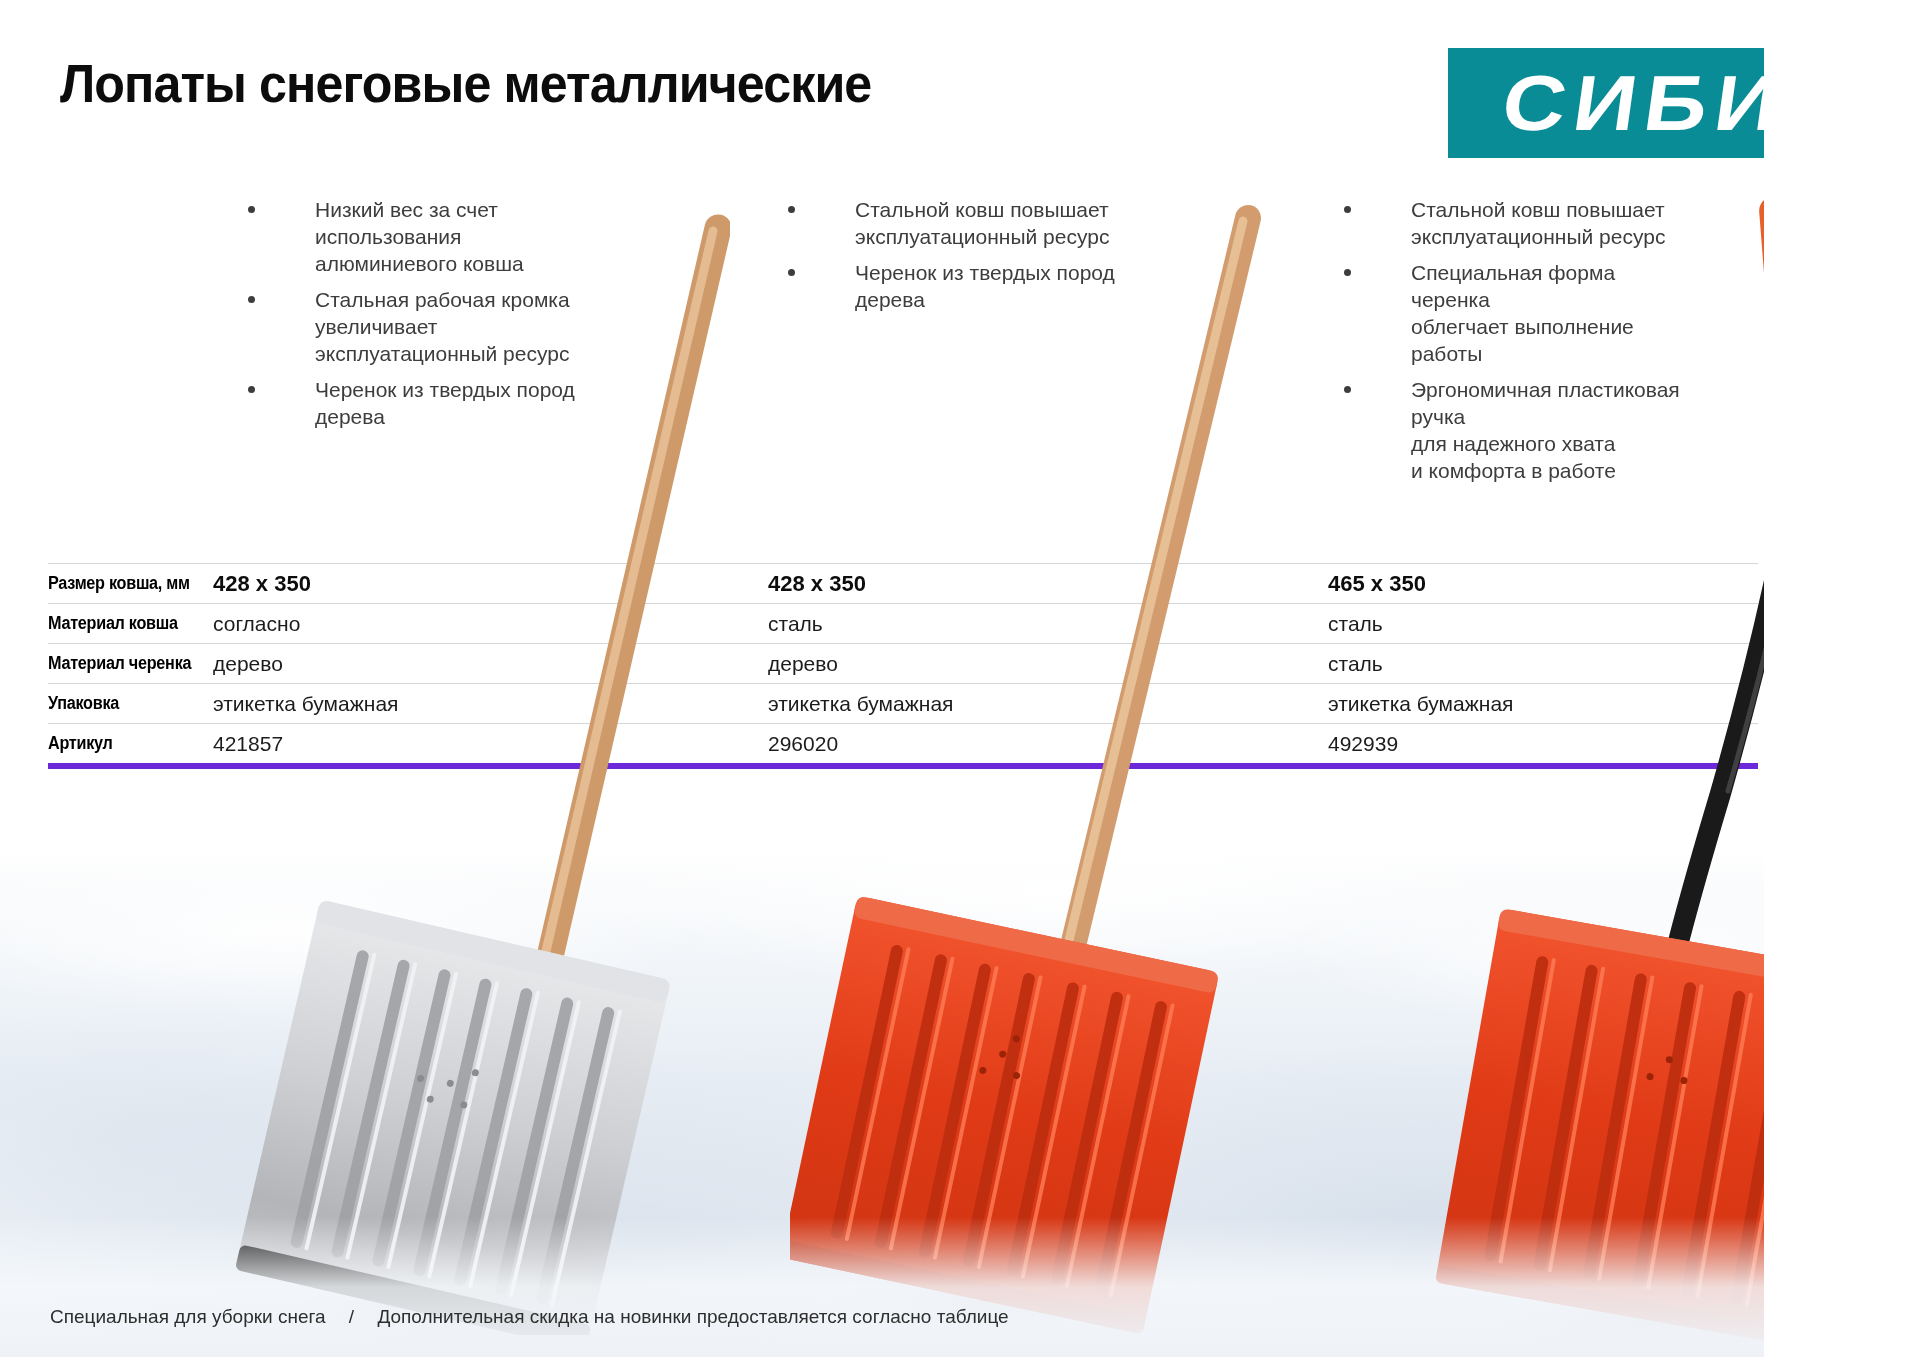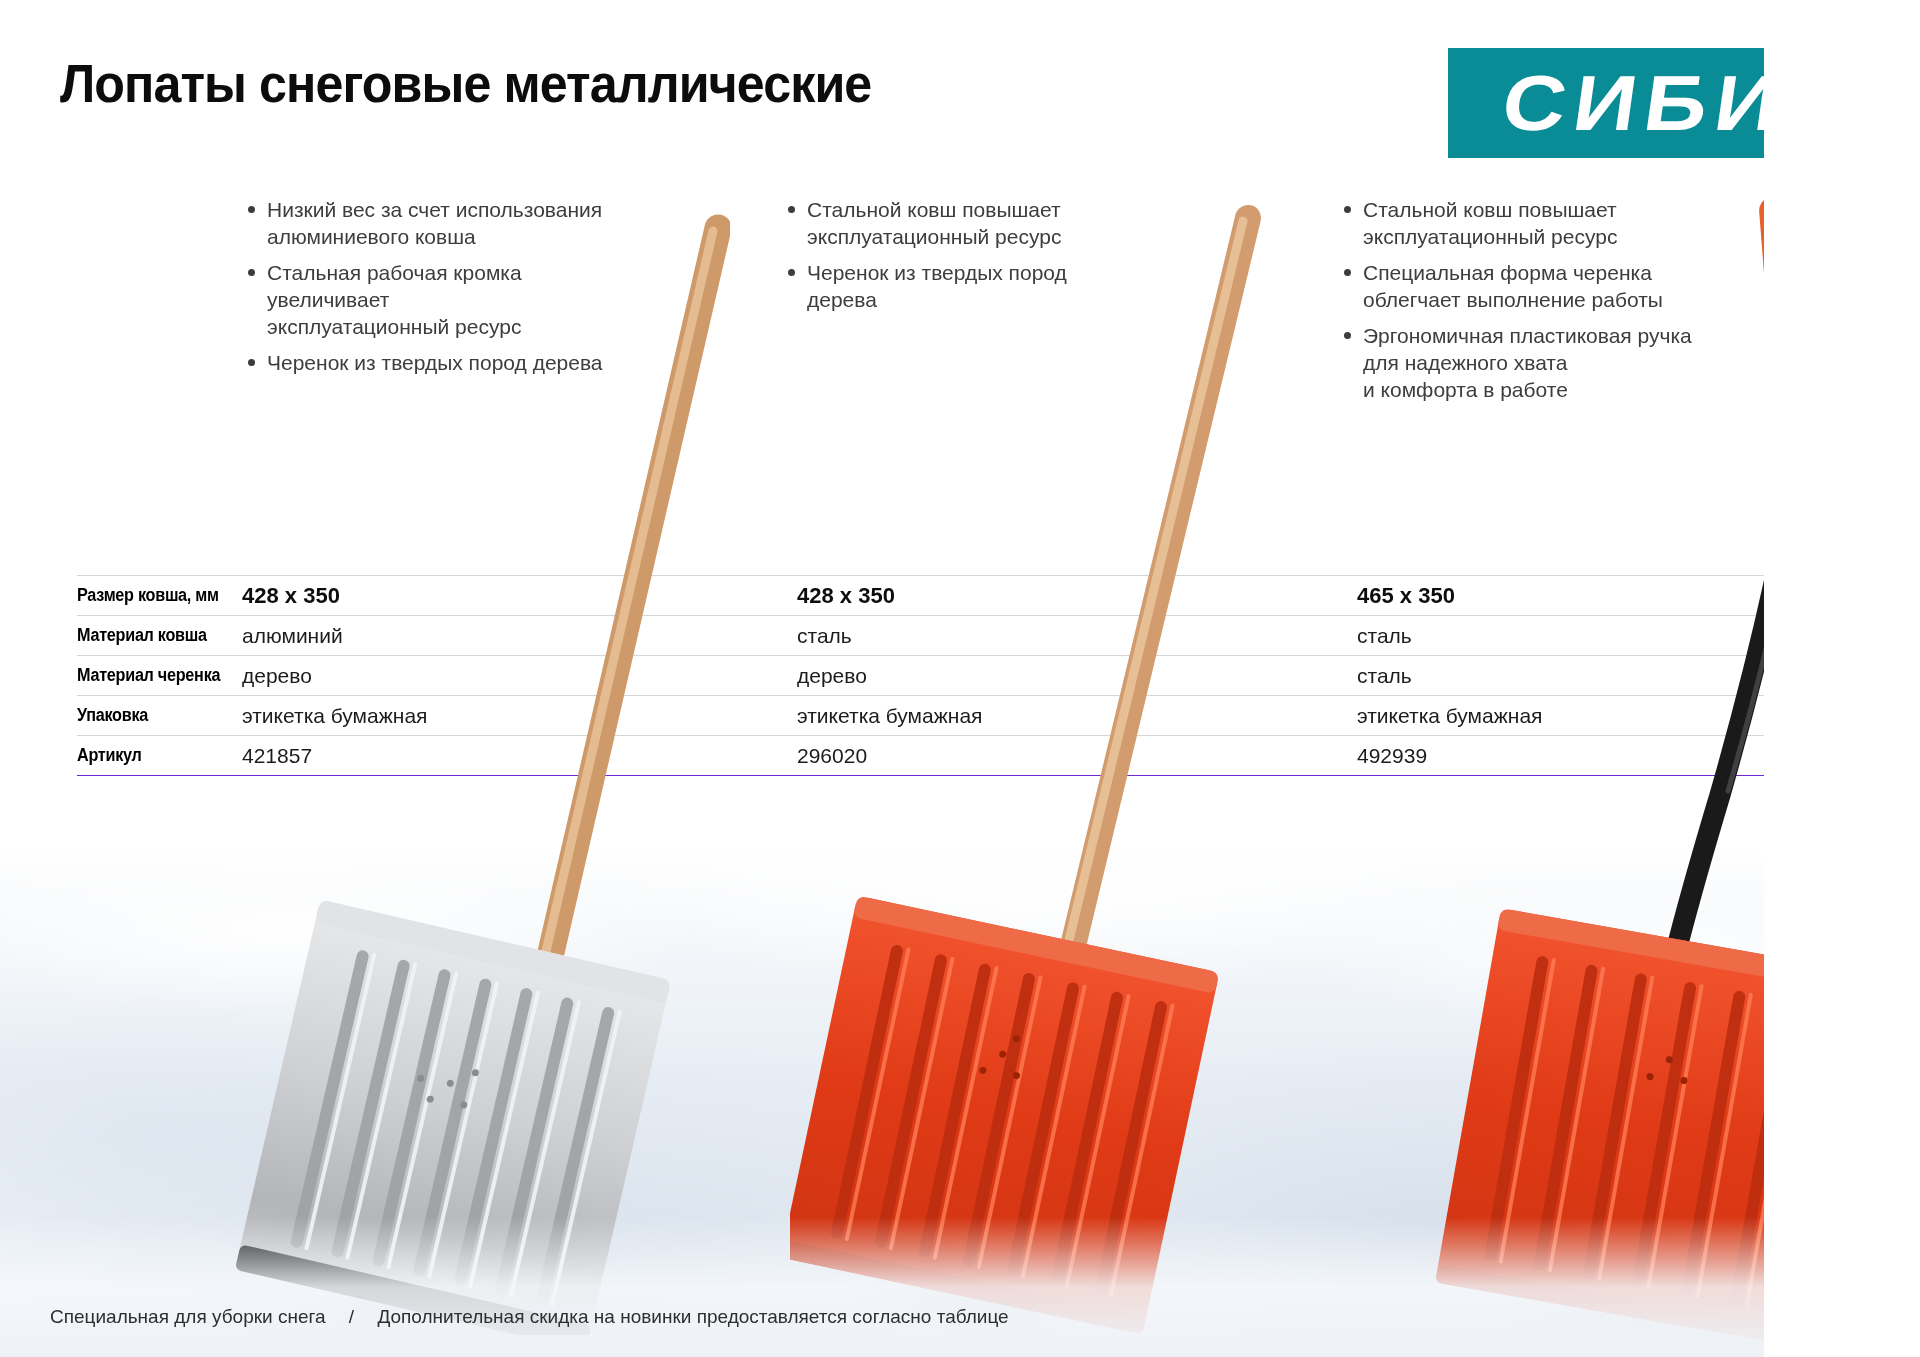--- a/index.html
+++ b/index.html
@@ -29,28 +29,28 @@
   #logo{position:absolute;left:1448px;top:48px;width:464px;height:110px;z-index:2;
         display:flex;align-items:center;justify-content:center;}
   #logo .logo-text{color:#fff;font-weight:bold;font-size:78px;letter-spacing:7px;
         transform:skewX(-8deg) scaleX(1.12);white-space:nowrap;}
 
   
   .col{position:absolute;top:196px;z-index:2;}
   #col-1{left:248px;width:380px;}
   #col-2{left:788px;width:340px;}
   #col-3{left:1344px;width:352px;}
-  .bullet{display:flex;margin-bottom:9px;}
+  .bullet{display:flex;margin-bottom:9px;gap:48px;}
   .bullet .dot{flex:0 0 auto;width:7px;height:7px;border-radius:50%;background:#3d3d3d;
                margin:10px 12px 0 0;}
   .bullet .btxt{font-size:21px;line-height:27px;color:#3d3d3d;white-space:pre-line;}
 
   
-  #spec-table{position:absolute;left:77px;top:563px;width:1710px;z-index:1;
-              border-bottom:1px solid #6d28d9;margin-top:12px;}
+  #spec-table{position:absolute;left:48px;top:563px;width:1710px;z-index:1;
+              border-bottom:6px solid #6d28d9;}
   .spec-row{position:relative;height:39px;border-top:1px solid #d6d6d6;
             display:flex;align-items:center;}
   .spec-label{font-size:18px;font-weight:bold;color:#000;letter-spacing:-.3px;
               display:inline-block;transform:scaleX(.9);transform-origin:left center;}
   .spec-value{position:absolute;font-size:21px;color:#1c1c1c;white-space:nowrap;}
   .spec-value.v1{left:165px;} .spec-value.v2{left:720px;} .spec-value.v3{left:1280px;}
   .spec-row.first .spec-value{font-size:22px;font-weight:bold;color:#0d0d0d;}
 
   
   .shovel{position:absolute;z-index:3;}
@@ -128,21 +128,21 @@
 
   <div id="spec-table">
     <div class="spec-row first">
       <span class="spec-label">Размер ковша, мм</span>
       <span class="spec-value v1">428 х 350</span>
       <span class="spec-value v2">428 х 350</span>
       <span class="spec-value v3">465 х 350</span>
     </div>
     <div class="spec-row">
       <span class="spec-label">Материал ковша</span>
-      <span class="spec-value v1">алюминий</span>
+      <span class="spec-value v1">согласно</span>
       <span class="spec-value v2">сталь</span>
       <span class="spec-value v3">сталь</span>
     </div>
     <div class="spec-row">
       <span class="spec-label">Материал черенка</span>
       <span class="spec-value v1">дерево</span>
       <span class="spec-value v2">дерево</span>
       <span class="spec-value v3">сталь</span>
     </div>
     <div class="spec-row">

